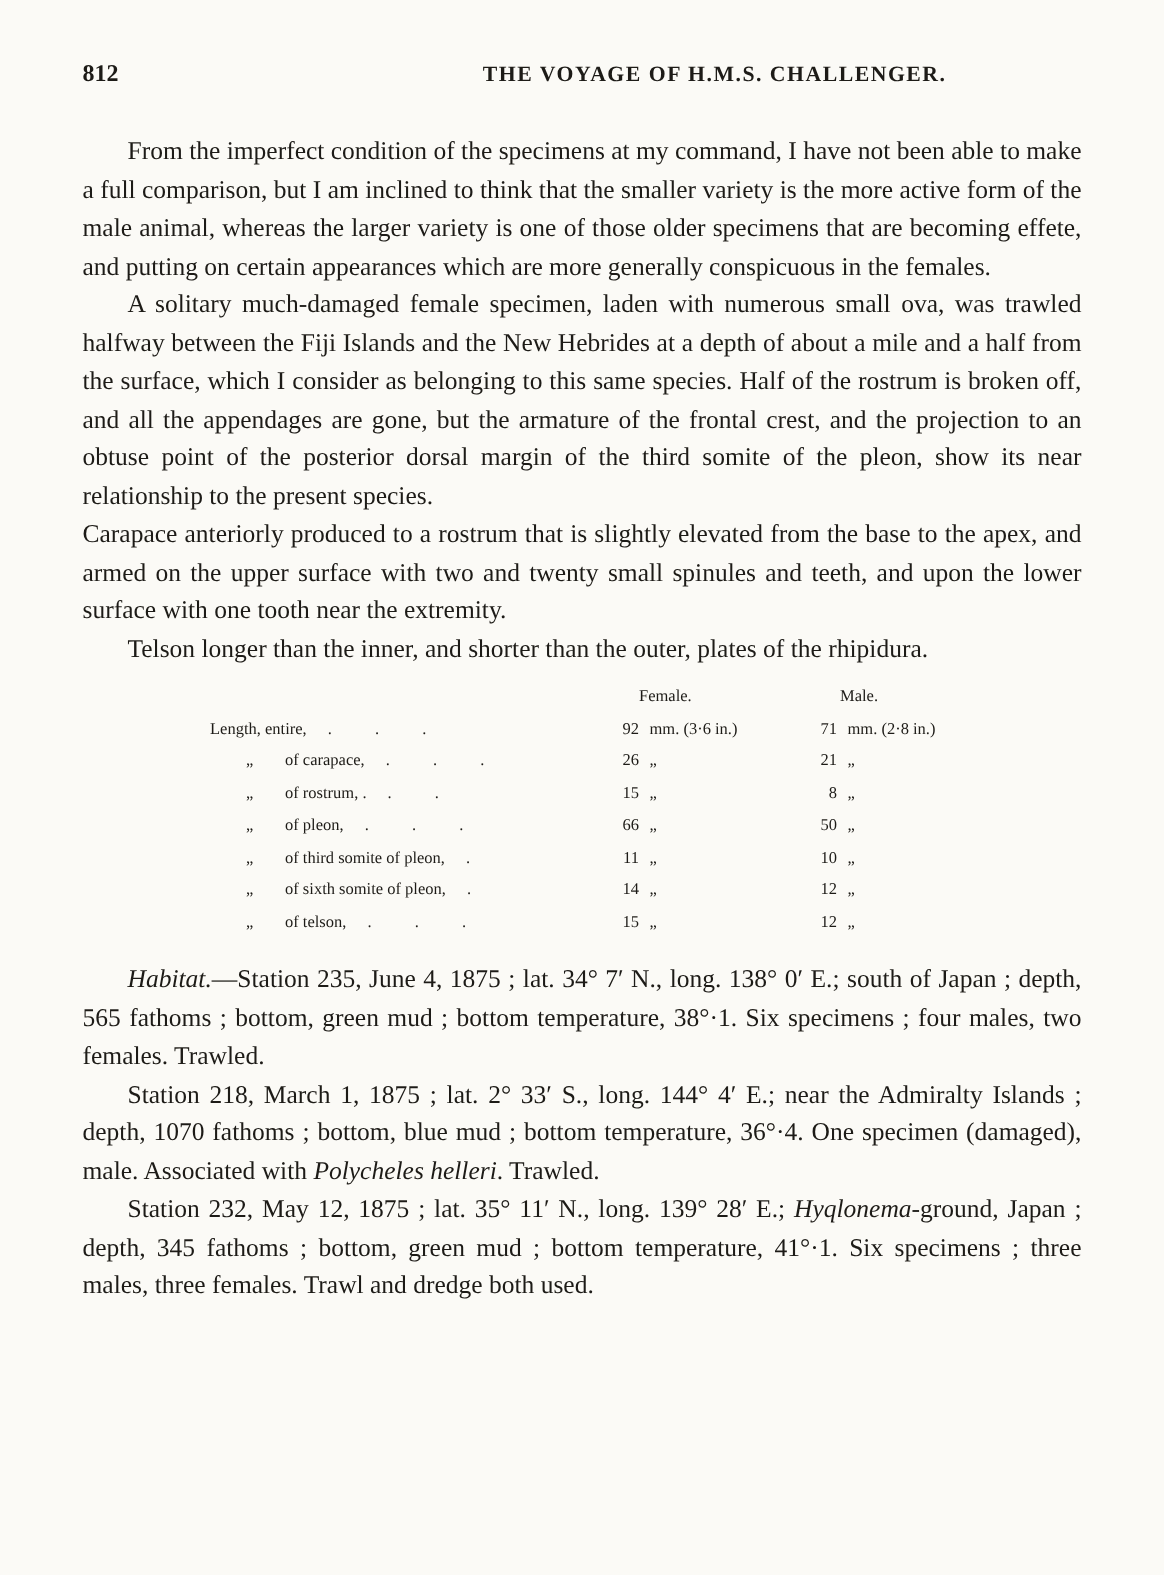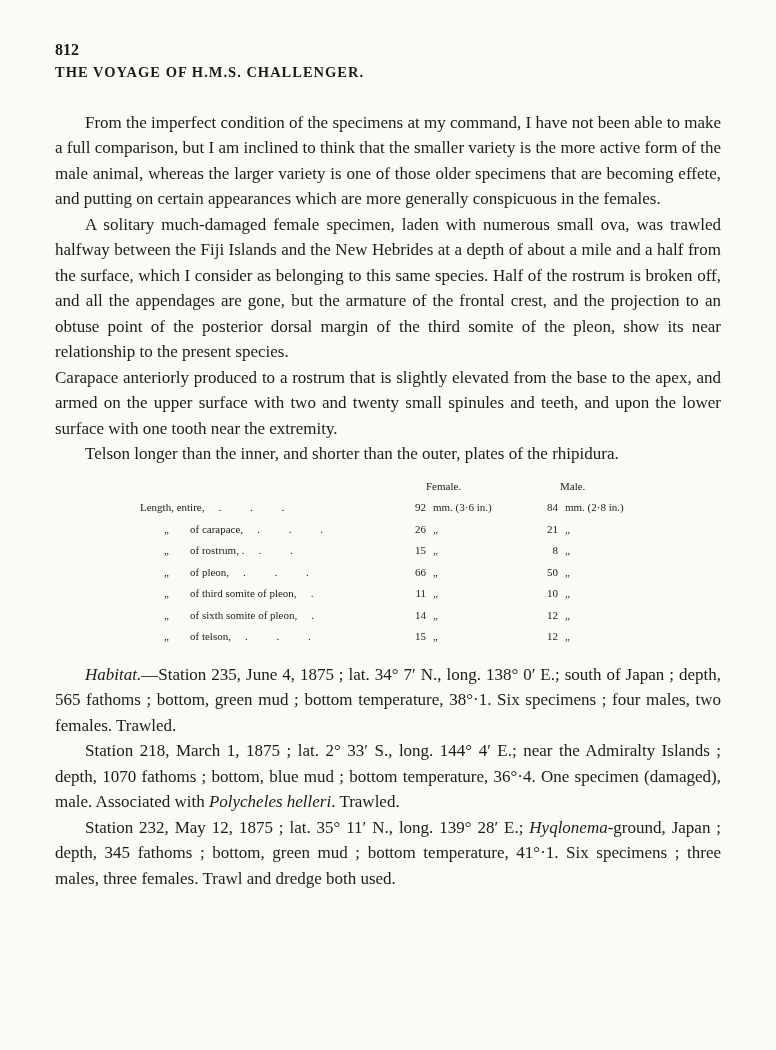--- a/index.html
+++ b/index.html
@@ -13,31 +13,30 @@
     font-family: "Liberation Serif", "DejaVu Serif", serif;
     font-size: 17px;
     line-height: 1.5;
     box-sizing: border-box;
     padding: 38px 55px 30px 55px;
   }
   .page-header {
     display: flex;
     align-items: baseline;
     margin-bottom: 26px;
-    flex-direction: column;
   }
   .page-number {
     font-size: 16px;
     font-weight: 600;
     width: 90px;
     flex: none;
   }
   .running-title {
     flex: 1;
-    text-align: center;
+    text-align: right;
     font-size: 14.5px;
     font-weight: 700;
     letter-spacing: 1px;
     margin-right: 90px;
   }
   p.body-para {
     margin: 0;
     text-align: justify;
     text-indent: 30px;
   }
@@ -100,21 +99,21 @@
         <span class="c-group">
           <span class="c-ditto"></span>
           <span class="c-label">Length, entire,</span>
           <span class="c-dots">. . .</span>
         </span>
         <span class="c-f">
             <span class="num">92</span>
             <span class="rest">mm. (3·6 in.)</span>
           </span>
         <span class="c-m">
-            <span class="num">84</span>
+            <span class="num">71</span>
             <span class="rest">mm. (2·8 in.)</span>
           </span>
       </div>
 
       <div class="trow sub">
         <span class="c-group">
           <span class="c-ditto">„</span>
           <span class="c-label">of carapace,</span>
           <span class="c-dots">. . .</span>
         </span>

